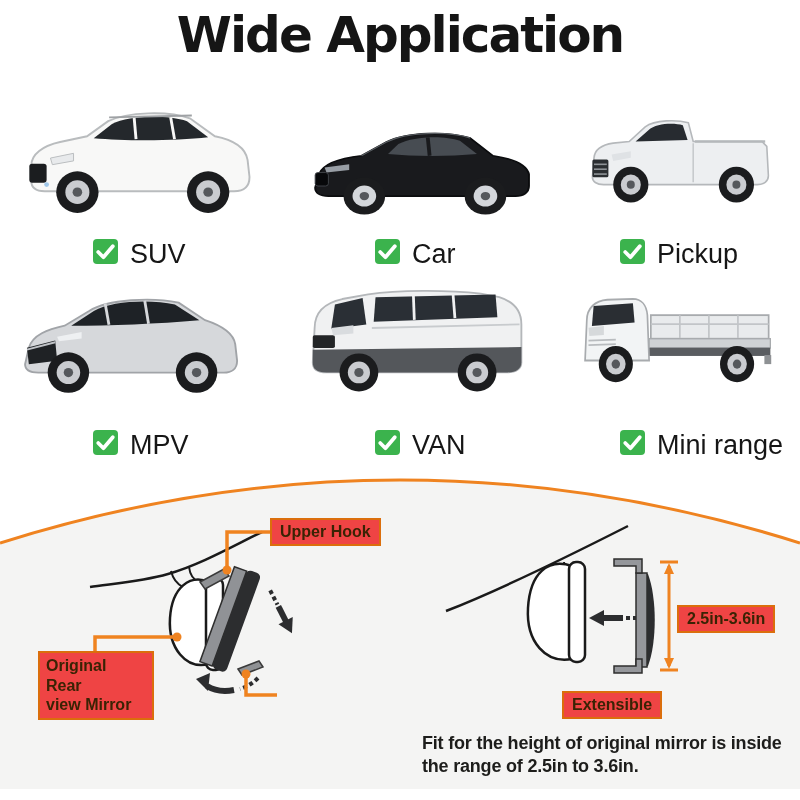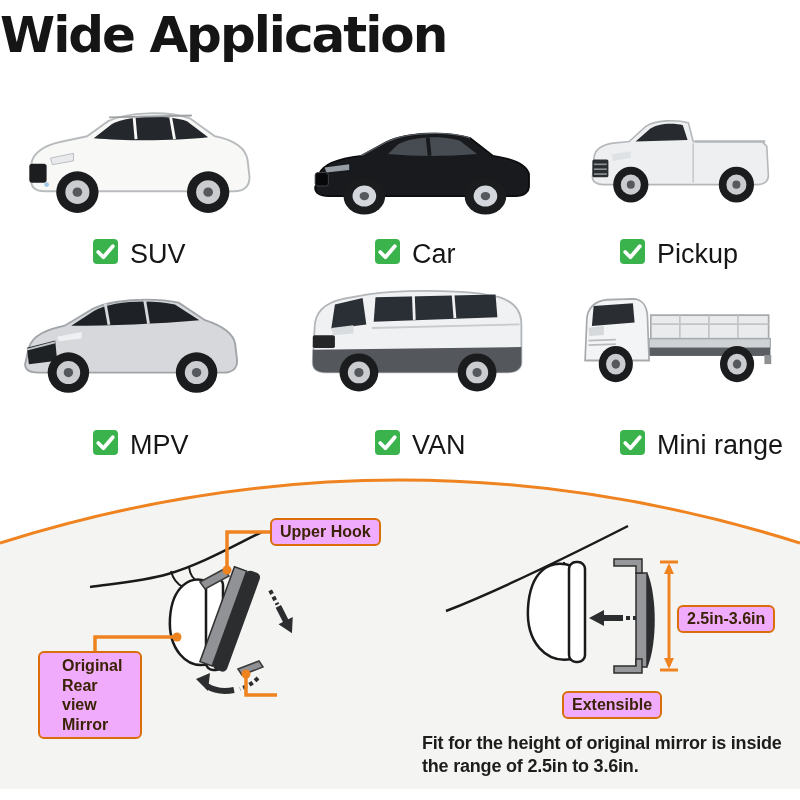--- a/index.html
+++ b/index.html
@@ -1,41 +1,41 @@
 <!DOCTYPE html>
 <html><head>
 <meta charset="utf-8">
 <style>
   html,body{margin:0;padding:0;}
   body{
     width:800px;height:800px;position:relative;background:#ffffff;
     font-family:"Liberation Sans",sans-serif;overflow:hidden;
   }
   .title{
-    position:absolute;top:6px;left:0;right:0;text-align:left;
+    position:absolute;top:6px;left:0;right:0;text-align:center;
     font-family:"DejaVu Sans",sans-serif;font-weight:bold;
     font-size:50px;letter-spacing:-2px;color:#151515;
   }
   .vehicle{position:absolute;}
   .vlabel{position:absolute;display:flex;align-items:flex-start;height:26px;}
   .check{
     width:25px;height:25px;border-radius:4px;background:#3BB34D;
     display:flex;align-items:center;justify-content:center;flex:0 0 auto;
   }
   .vtext{font-size:27px;color:#161616;margin-left:12px;white-space:nowrap;}
   .bottom-section{
     position:absolute;left:0;top:470px;width:800px;height:319px;background:#f4f4f3;
   }
   .diagram-svg{position:absolute;left:0;top:0;}
   .tag{
-    position:absolute;background:#f0abfc;border:2px solid #DB6E0C;border-radius:6px;
+    position:absolute;background:#ef4444;border:2px solid #DB6E0C;border-radius:0;
     color:#3A2304;font-weight:bold;font-size:16px;line-height:1.22;
     padding:2px 8px;white-space:nowrap;box-sizing:border-box;
   }
-  .tag.multi{white-space:normal;width:104px;padding:3px 22px;}
+  .tag.multi{white-space:normal;width:116px;padding:3px 6px;}
   .note{
     position:absolute;left:408px;top:262px;width:384px;
     font-size:18px;font-weight:bold;color:#1d1d1b;line-height:1.25;letter-spacing:-0.2px;margin-left:14px;
   }
 </style>
 </head>
 <body>
 
 <div class="title">Wide Application</div>
 

